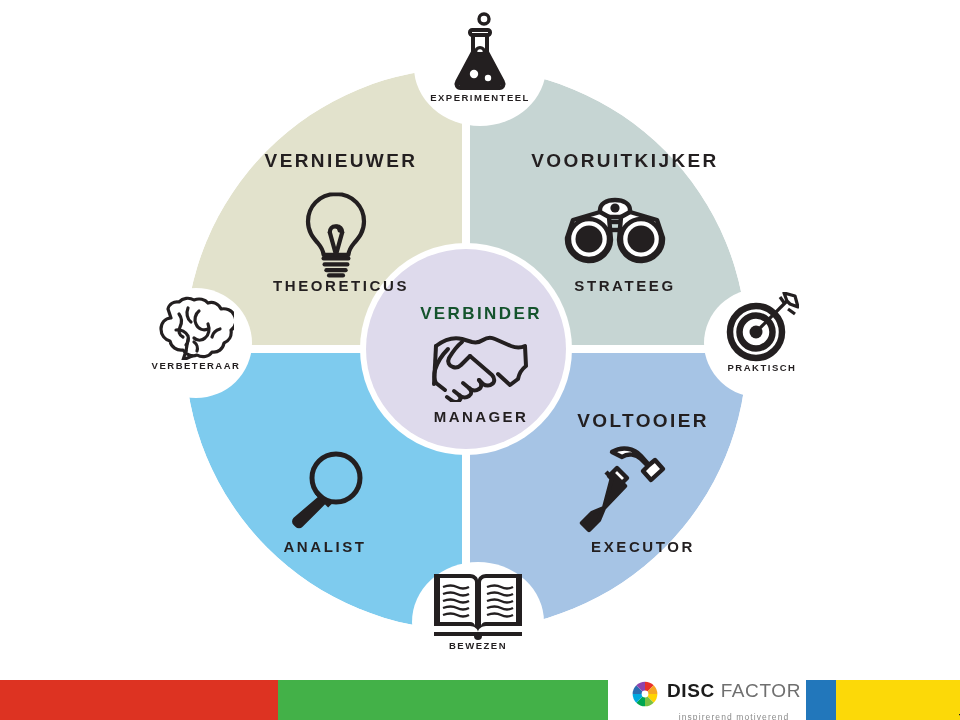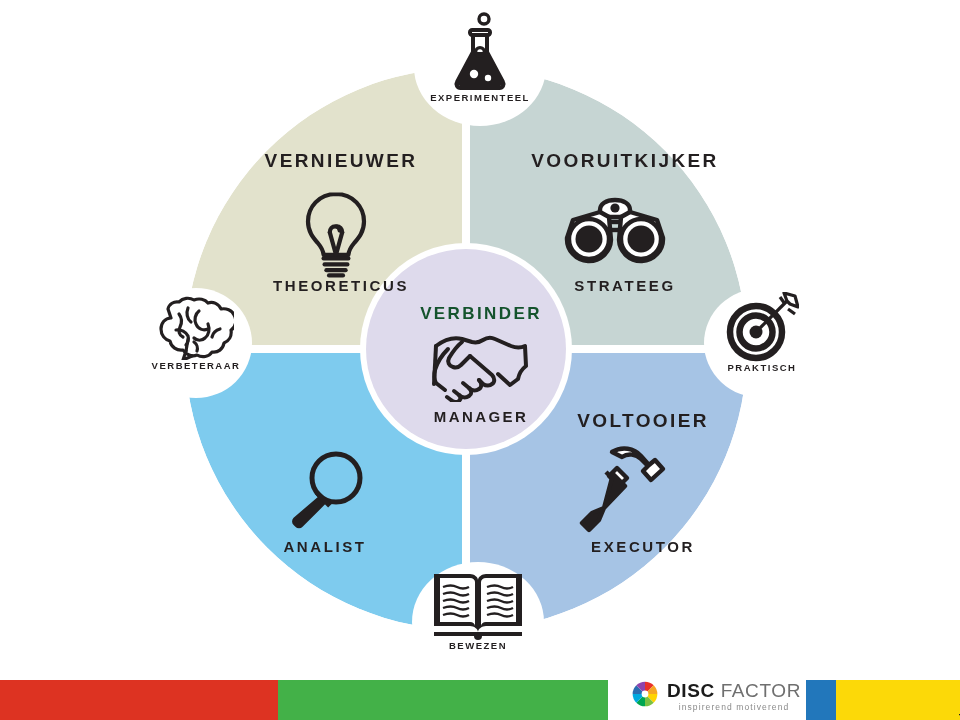--- a/index.html
+++ b/index.html
@@ -120,21 +120,21 @@
     font-size: 19px;
     letter-spacing: 0.6px;
     white-space: nowrap;
   }
   .logo-word .b { font-weight: bold; color: #1b1b1b; }
   .logo-word .l { font-weight: normal; color: #6f6f6f; }
   .logo-tag {
     font-size: 8.5px;
     color: #8a8a8a;
     letter-spacing: 1.1px;
-    margin-top: 3px;
+    margin-top: 13px;
     text-align: center;
   }
 
   
   .copyright {
     position: absolute;
     right: 2px;
     top: 432px;
     font-size: 8.5px;
     font-weight: bold;

